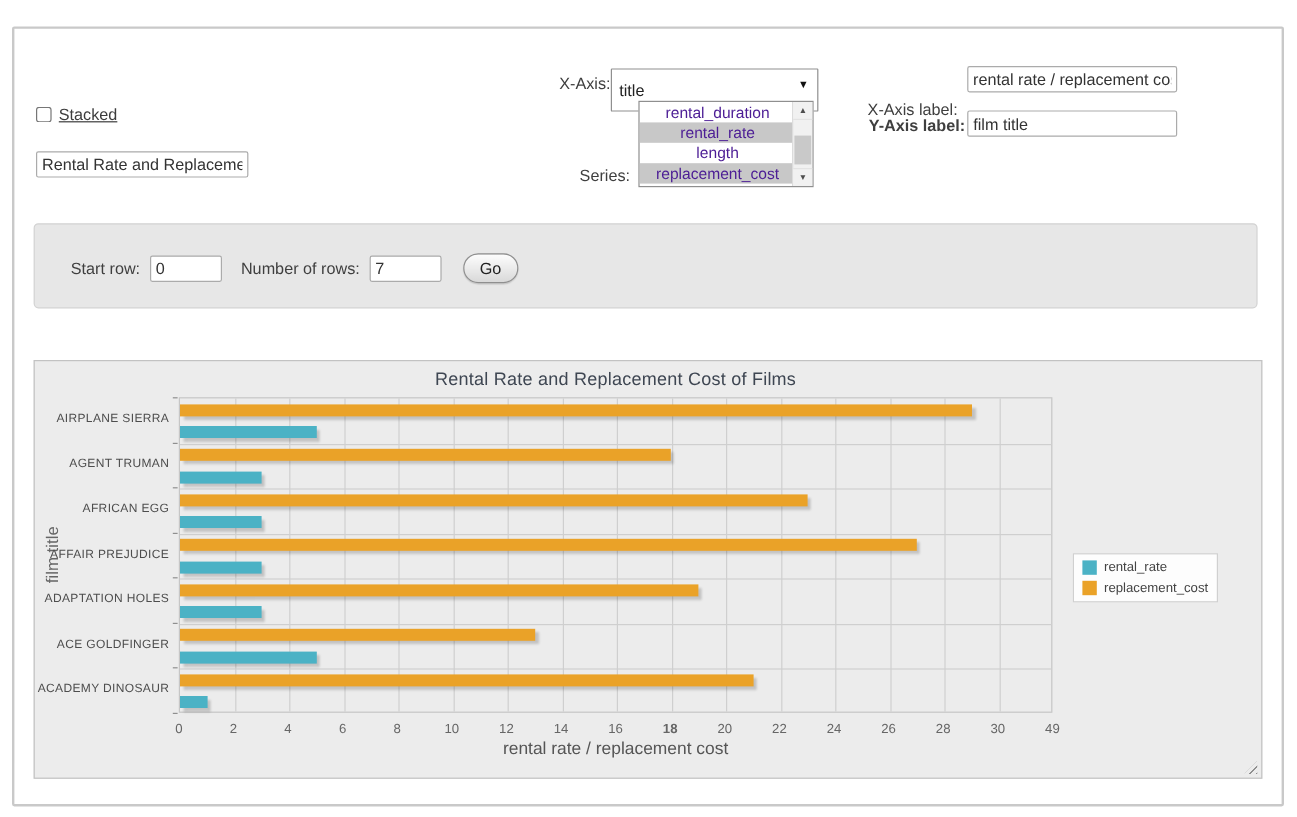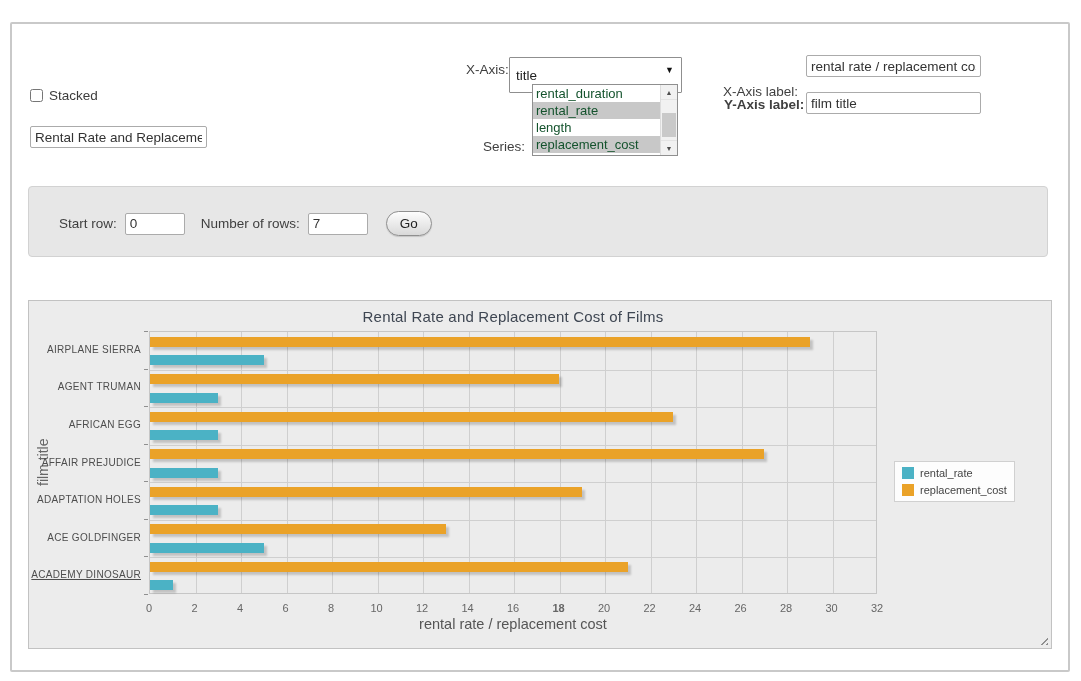--- a/index.html
+++ b/index.html
@@ -8,42 +8,42 @@
 
   .fieldset-border { position:absolute; left:10px; top:22px; width:1060px; height:650px;
     border:2px solid #c9c9c9; border-radius:2px; }
   .legend-box { position:absolute; left:30px; top:8px; background:#fff; border:1px solid #a9a9a9;
     box-shadow:2px 2px 3px rgba(0,0,0,0.25); padding:4px 12px; font-size:14px; font-weight:bold; color:#333; }
 
   .radio-row { position:absolute; left:30px; top:57px; display:flex; align-items:center; gap:12px; }
   .radio-item { display:flex; align-items:center; gap:5px; font-size:13.5px; color:#3c3c3c; cursor:default; }
   .radio-item input { width:13px; height:13px; accent-color:#666; margin:0; }
   .check-row { position:absolute; left:30px; top:88px; display:flex; align-items:center; gap:6px;
-    font-size:13.5px; color:#3c3c3c; }
+    font-size:13.5px; color:#3c3c3c;text-decoration:underline; }
   .check-row input { width:13px; height:13px; accent-color:#666; margin:0; }
 
   .txt { border:1px solid #ababab; border-radius:2px; background:#fff; font-family:"Liberation Sans",sans-serif;
     font-size:13.5px; color:#333; padding:1px 4px; height:22px; }
   .title-input { position:absolute; left:30px; top:126px; width:177px; }
 
   .form-label { position:absolute; font-size:13.5px; color:#3f3f3f; white-space:nowrap; }
   .xaxis-label-txt { left:466px; top:62px; }
   .series-label-txt { left:483px; top:139px; }
   .xlab-label-txt { left:723px; top:60px;margin-top:24px; }
   .ylab-label-txt { left:724px; top:97px;font-weight:bold; }
 
   .fake-select { position:absolute; left:509px; top:57px; width:173px; height:36px; background:#fff;
     border:1px solid #8f8f8f; border-radius:1px; font-size:13.5px; color:#222; display:flex;
     align-items:center; padding:0 6px; }
   .fake-select .arrow { position:absolute; right:7px; top:7px; font-size:9px; color:#111; }
 
   .listbox { position:absolute; left:532px; top:84px; width:146px; height:72px; background:#fff;
     border:1px solid #8f8f8f; overflow:hidden; }
-  .listbox .opt { font-size:13px; color:#14532d; height:17px; line-height:17px; padding-left:3px;
-    margin-right:17px; white-space:nowrap; }
+  .listbox .opt { font-size:13px; color:#4c1d95; height:17px; line-height:17px; padding-left:3px;
+    margin-right:17px; white-space:nowrap;text-align:center; }
   .listbox .opt.selected { background:#c8c8c8; }
   .sb { position:absolute; right:0; top:0; bottom:0; width:17px; background:#f1f1f1; border-left:1px solid #dcdcdc; }
   .sb .btn { height:15px; display:flex; align-items:center; justify-content:center; font-size:7px;
     color:#4d4d4d; background:#f1f1f1; }
   .sb .btn.up { border-bottom:1px solid #e3e3e3; }
   .sb .btn.down { position:absolute; bottom:0; left:0; right:0; border-top:1px solid #e3e3e3; }
   .sb .thumb { position:absolute; left:1px; right:1px; top:28px; height:24px; background:#c9c9c9; }
 
   .xlab-input { position:absolute; left:806px; top:55px; width:175px; }
   .ylab-input { position:absolute; left:806px; top:92px; width:175px; }
@@ -171,21 +171,21 @@
         <div class="bar" style="top: 248.429px; left: 0px; width: 22.5225px; background: rgb(75, 178, 197);"></div>
         <div class="bar" style="top: 229.929px; left: 0px; width: 477.522px; background: rgb(234, 162, 40);"></div>
       </div>
     <div>
         <div class="cat-label" style="top: 42.7857px;">AIRPLANE SIERRA</div>
         <div class="cat-label" style="top: 80.3571px;">AGENT TRUMAN</div>
         <div class="cat-label" style="top: 117.929px;">AFRICAN EGG</div>
         <div class="cat-label" style="top: 155.5px;">AFFAIR PREJUDICE</div>
         <div class="cat-label" style="top: 193.071px;">ADAPTATION HOLES</div>
         <div class="cat-label" style="top: 230.643px;">ACE GOLDFINGER</div>
-        <div class="cat-label" style="top: 268.214px; text-decoration: underline;">ACADEMY DINOSAUR</div>
+        <div class="cat-label" style="top: 268.214px;">ACADEMY DINOSAUR</div>
         <div class="ytick-dash" style="left: 115px; top: 30px;"></div>
         <div class="ytick-dash" style="left: 115px; top: 67.5714px;"></div>
         <div class="ytick-dash" style="left: 115px; top: 105.143px;"></div>
         <div class="ytick-dash" style="left: 115px; top: 142.714px;"></div>
         <div class="ytick-dash" style="left: 115px; top: 180.286px;"></div>
         <div class="ytick-dash" style="left: 115px; top: 217.857px;"></div>
         <div class="ytick-dash" style="left: 115px; top: 255.429px;"></div>
         <div class="ytick-dash" style="left: 115px; top: 293px;"></div>
       </div>
     <div>
@@ -198,21 +198,21 @@
         <div class="xtick" style="left: 393px; top: 301px;">12</div>
         <div class="xtick" style="left: 438.5px; top: 301px;">14</div>
         <div class="xtick" style="left: 484px; top: 301px;">16</div>
         <div class="xtick" style="left: 529.5px; top: 301px; font-weight: bold;">18</div>
         <div class="xtick" style="left: 575px; top: 301px;">20</div>
         <div class="xtick" style="left: 620.5px; top: 301px;">22</div>
         <div class="xtick" style="left: 666px; top: 301px; text-align: center;">24</div>
         <div class="xtick" style="left: 711.5px; top: 301px;">26</div>
         <div class="xtick" style="left: 757px; top: 301px;">28</div>
         <div class="xtick" style="left: 802.5px; top: 301px;">30</div>
-        <div class="xtick" style="left: 848px; top: 301px;">32</div>
+        <div class="xtick" style="left: 848px; top: 301px;">49</div>
       </div>
     <div class="x-title">rental rate / replacement cost</div>
     <div class="chart-legend">
         <div class="leg-row">
           <div class="leg-swatch" style="background: rgb(75, 178, 197);"></div>
           <span>rental_rate</span>
         </div>
         <div class="leg-row">
           <div class="leg-swatch" style="background: rgb(234, 162, 40);"></div>
           <span>replacement_cost</span>

